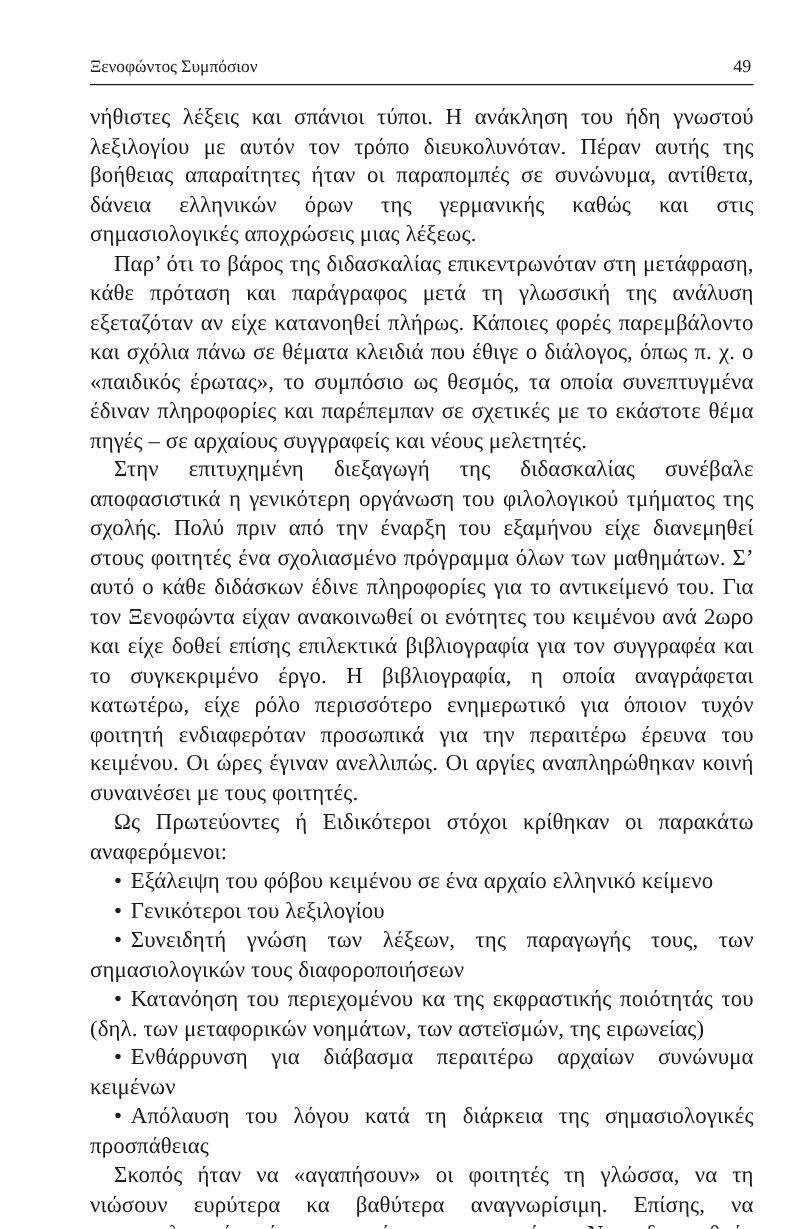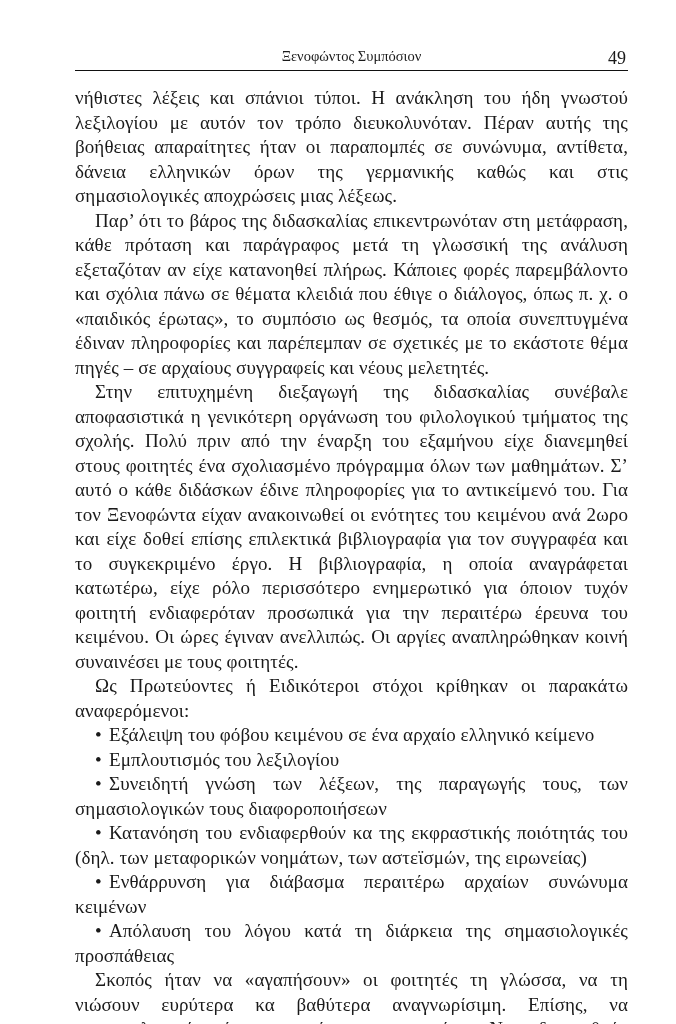--- a/index.html
+++ b/index.html
@@ -1,22 +1,22 @@
 <!DOCTYPE html>
 <html><head>
 <meta charset="utf-8">
 <style>
   html, body { margin: 0; padding: 0; background: #ffffff; }
   body { width: 676px; height: 1024px; position: relative; overflow: hidden;
          font-family: "Liberation Serif", "DejaVu Serif", serif; color: #1a1a1a; }
   .page { position: absolute; left: 75px; top: 0; width: 553px; }
   .running-head { position: absolute; top: 48px; left: 0; width: 553px; height: 20px;
                   font-size: 14.5px; }
-  .running-title { position: absolute; left: 0; right: 0; text-align: center; top: 0; }
-  .page-number { position: absolute; right: 2px; top: 0; font-size: 18px; }
+  .running-title { position: absolute; left: 0; right: 0; top: 0; }
+  .page-number { position: absolute; right: 2px; top: 0; font-size: 15px; }
   .head-rule { position: absolute; top: 70px; left: 0; width: 553px; height: 0;
                border-top: 1.6px solid #111; }
   .body { position: absolute; top: 86px; left: 0; width: 553px;
           font-size: 19px; line-height: 24.5px; text-align: justify; letter-spacing: 0.1px; }
   .body p { margin: 0; }
   .indent { text-indent: 20px; }
   .bullet { text-indent: 20px; }
   .bullet-dot { display: inline-block; width: 14px; text-indent: 0; }
 </style>
 </head>
@@ -28,20 +28,20 @@
     <span class="page-number">49</span>
   </div>
   <div class="head-rule"></div>
 
   <div class="body">
     <p class="">νήθιστες λέξεις και σπάνιοι τύποι. Η ανάκληση του ήδη γνωστού λεξιλογίου με αυτόν τον τρόπο διευκολυνόταν. Πέραν αυτής της βοήθειας απαραίτητες ήταν οι παραπομπές σε συνώνυμα, αντίθετα, δάνεια ελληνικών όρων της γερμανικής καθώς και στις σημασιολογικές αποχρώσεις μιας λέξεως.</p>
     <p class="indent">Παρ’ ότι το βάρος της διδασκαλίας επικεντρωνόταν στη μετάφραση, κάθε πρόταση και παράγραφος μετά τη γλωσσική της ανάλυση εξεταζόταν αν είχε κατανοηθεί πλήρως. Κάποιες φορές παρεμβάλοντο και σχόλια πάνω σε θέματα κλειδιά που έθιγε ο διάλογος, όπως π. χ. ο «παιδικός έρωτας», το συμπόσιο ως θεσμός, τα οποία συνεπτυγμένα έδιναν πληροφορίες και παρέπεμπαν σε σχετικές με το εκάστοτε θέμα πηγές – σε αρχαίους συγγραφείς και νέους μελετητές.</p>
     <p class="indent">Στην επιτυχημένη διεξαγωγή της διδασκαλίας συνέβαλε αποφασιστικά η γενικότερη οργάνωση του φιλολογικού τμήματος της σχολής. Πολύ πριν από την έναρξη του εξαμήνου είχε διανεμηθεί στους φοιτητές ένα σχολιασμένο πρόγραμμα όλων των μαθημάτων. Σ’ αυτό ο κάθε διδάσκων έδινε πληροφορίες για το αντικείμενό του. Για τον Ξενοφώντα είχαν ανακοινωθεί οι ενότητες του κειμένου ανά 2ωρο και είχε δοθεί επίσης επιλεκτικά βιβλιογραφία για τον συγγραφέα και το συγκεκριμένο έργο. Η βιβλιογραφία, η οποία αναγράφεται κατωτέρω, είχε ρόλο περισσότερο ενημερωτικό για όποιον τυχόν φοιτητή ενδιαφερόταν προσωπικά για την περαιτέρω έρευνα του κειμένου. Οι ώρες έγιναν ανελλιπώς. Οι αργίες αναπληρώθηκαν κοινή συναινέσει με τους φοιτητές.</p>
     <p class="indent">Ως Πρωτεύοντες ή Ειδικότεροι στόχοι κρίθηκαν οι παρακάτω αναφερόμενοι:</p>
     <p class="bullet"><span class="bullet-dot">•</span><span>Εξάλειψη του φόβου κειμένου σε ένα αρχαίο ελληνικό κείμενο</span></p>
-    <p class="bullet"><span class="bullet-dot">•</span><span>Εμπλουτισμός του λεξιλογίου</span></p>
+    <p class="bullet"><span class="bullet-dot">•</span><span>Γενικότεροι του λεξιλογίου</span></p>
     <p class="bullet"><span class="bullet-dot">•</span><span>Συνειδητή γνώση των λέξεων, της παραγωγής τους, των σημασιολογικών τους διαφοροποιήσεων</span></p>
-    <p class="bullet"><span class="bullet-dot">•</span><span>Κατανόηση του ενδιαφερθούν κα της εκφραστικής ποιότητάς του (δηλ. των μεταφορικών νοημάτων, των αστεϊσμών, της ειρωνείας)</span></p>
+    <p class="bullet"><span class="bullet-dot">•</span><span>Κατανόηση του περιεχομένου κα της εκφραστικής ποιότητάς του (δηλ. των μεταφορικών νοημάτων, των αστεϊσμών, της ειρωνείας)</span></p>
     <p class="bullet"><span class="bullet-dot">•</span><span>Ενθάρρυνση για διάβασμα περαιτέρω αρχαίων συνώνυμα κειμένων</span></p>
     <p class="bullet"><span class="bullet-dot">•</span><span>Απόλαυση του λόγου κατά τη διάρκεια της σημασιολογικές προσπάθειας</span></p>
     <p class="indent">Σκοπός ήταν να «αγαπήσουν» οι φοιτητές τη γλώσσα, να τη νιώσουν ευρύτερα κα βαθύτερα αναγνωρίσιμη. Επίσης, να σημασιολογικών πάνω στα νοήματα του κειμένου. Να ενδιαφερθούν γενικότερα για πρόσωπα κα πράγματα που αναφέρονταν στο διάλογο. Σε ποιο βαθμό επετεύχθηκε αυτή η διδακτική</p>
   </div>
 </div>
 
 </body></html>

